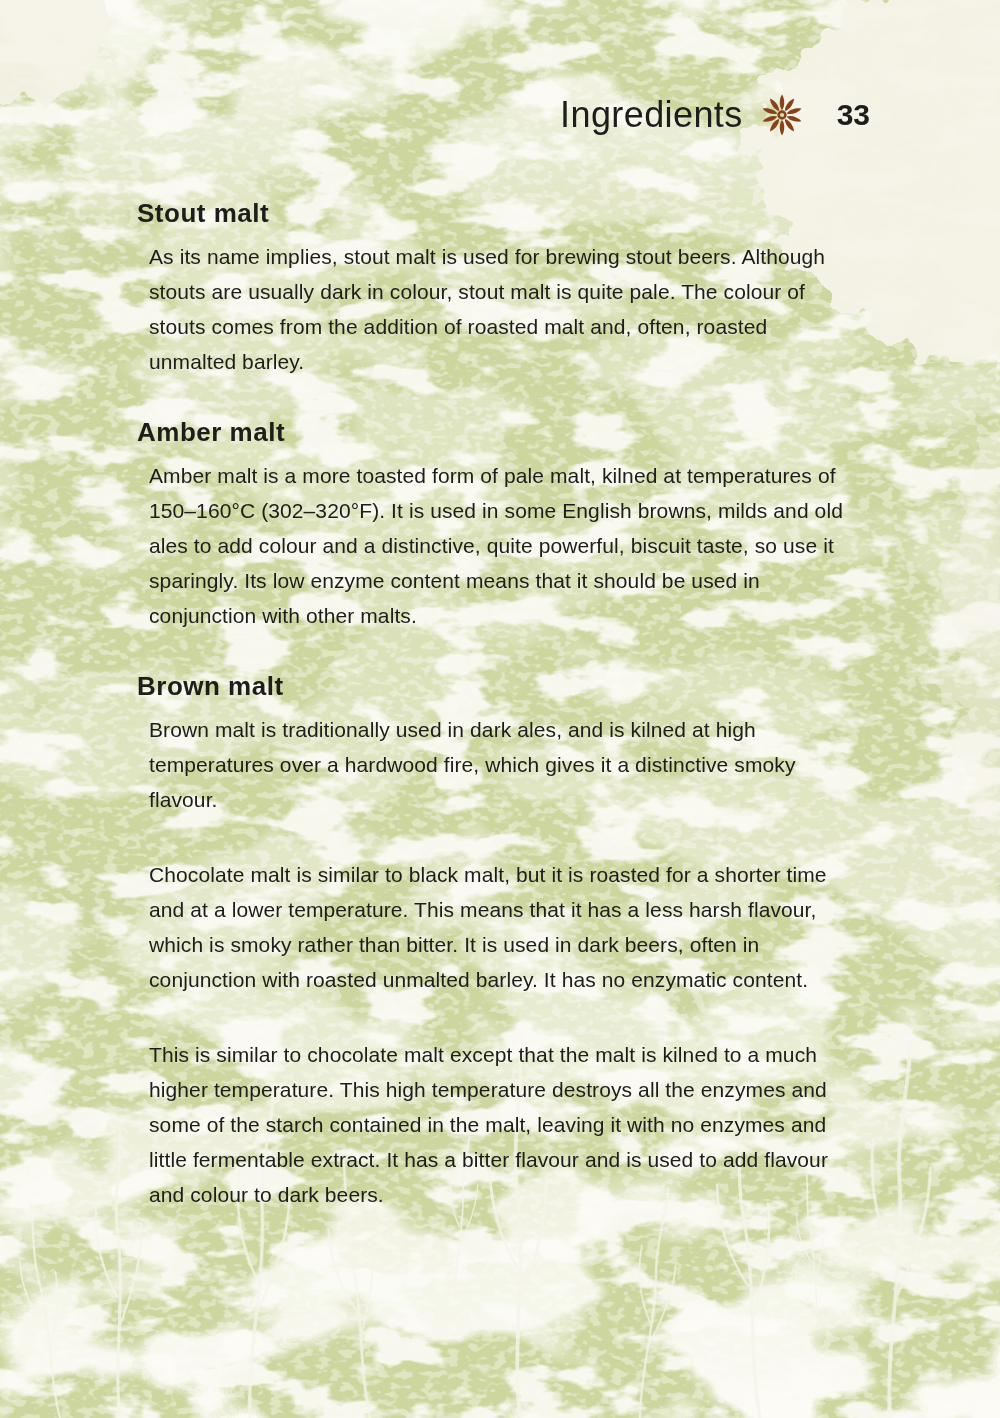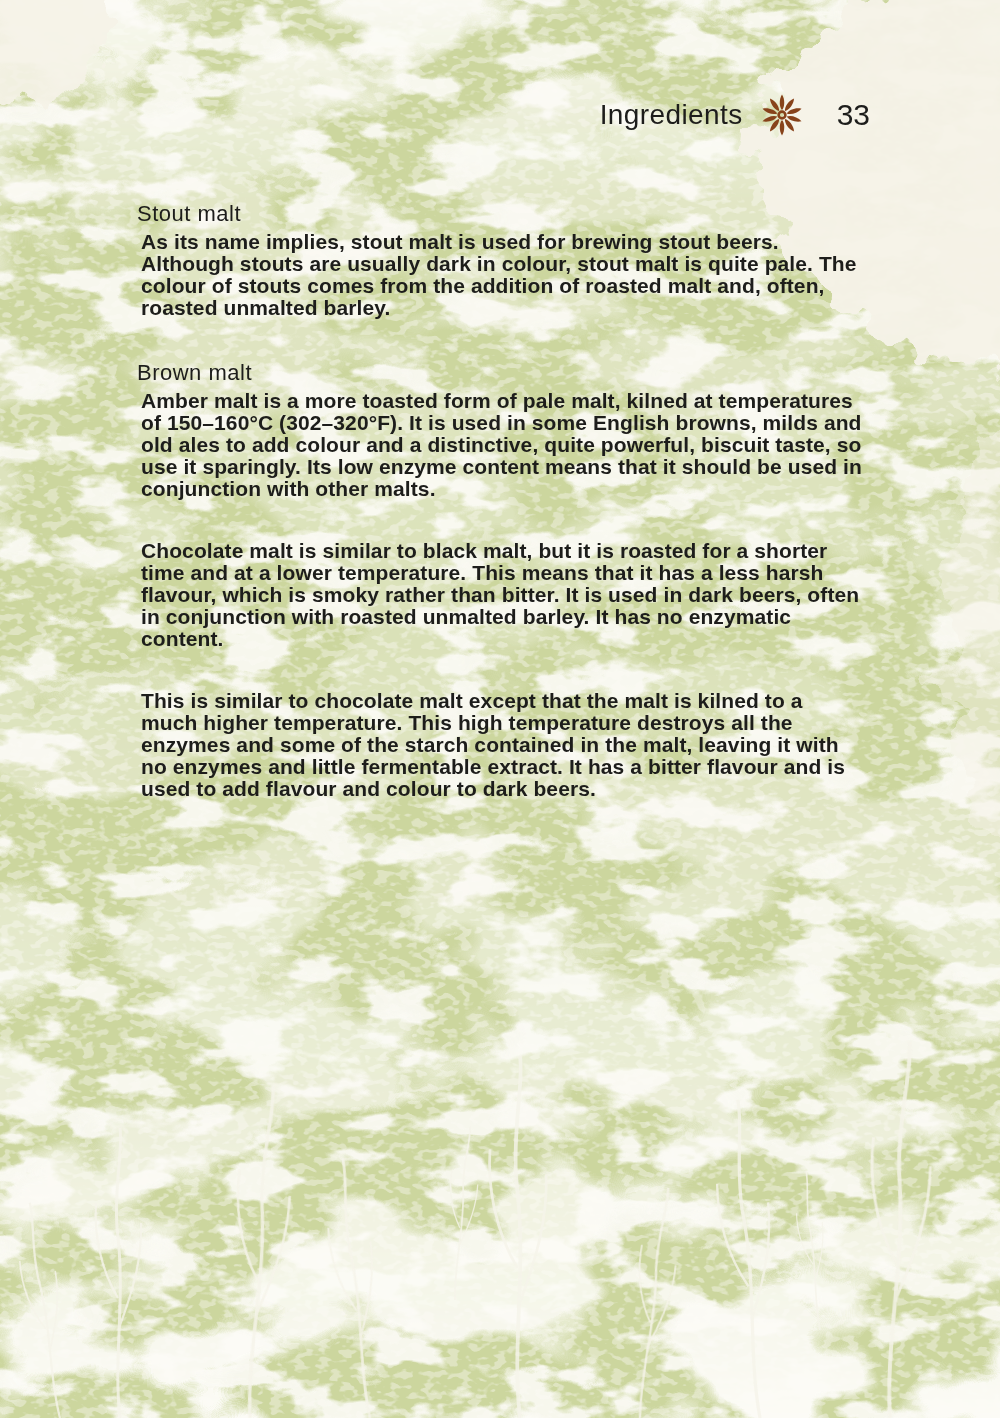--- a/index.html
+++ b/index.html
@@ -22,57 +22,56 @@
   .header {
     position: absolute;
     top: 92px;
     right: 130px;
     z-index: 2;
     display: flex;
     align-items: center;
     color: #1d1d1b;
   }
   .header-title {
-    font-size: 28px;
+    font-size: 36px;
     font-weight: 500;
     letter-spacing: 0.4px;
   }
   .flower-wrap {
     margin: 0 14px 0 16px;
     display: flex;
     align-items: center;
   }
   .page-num {
     font-size: 30px;
-    font-weight: 400;
+    font-weight: 700;
     margin-left: 18px;
   }
   .content {
     position: absolute;
     left: 137px;
     top: 200px;
     width: 730px;
     z-index: 2;
     color: #1d1d1b;
   }
   .section { margin: 0; }
   .section + .section { margin-top: 40px; }
   .section h2 {
     margin: 0;
-    font-size: 22px;
-    font-weight: 400;
+    font-size: 26px;
+    font-weight: 700;
     line-height: 27px;
     letter-spacing: 0.5px;
   }
   .section p {
-    margin: 4px;
+    margin: 12px;
     font-size: 21px;
-    line-height: 22px;
+    line-height: 35px;
     letter-spacing: 0.1px;
-    font-weight: bold;
   }
 </style>
 </head>
 <body>
 
 <div class="page">
 
   <svg class="texture" width="1000" height="1418" viewBox="0 0 1000 1418" preserveAspectRatio="none" xmlns="http://www.w3.org/2000/svg" aria-hidden="true">
     <defs>
       <filter id="cloud" x="-5%" y="-5%" width="110%" height="110%">
@@ -156,24 +155,28 @@
   </div>
 
   <div class="content">
 
     <div class="section">
       <h2>Stout malt</h2>
       <p>As its name implies, stout malt is used for brewing stout beers. Although stouts are usually dark in colour, stout malt is quite pale. The colour of stouts comes from the addition of roasted malt and, often, roasted unmalted barley.</p>
     </div>
 
     <div class="section">
-      <h2>Brown malt</h2>
+      <h2>Amber malt</h2>
       <p>Amber malt is a more toasted form of pale malt, kilned at temperatures of 150–160°C (302–320°F). It is used in some English browns, milds and old ales to add colour and a distinctive, quite powerful, biscuit taste, so use it sparingly. Its low enzyme content means that it should be used in conjunction with other malts.</p>
     </div>
 
+    <div class="section">
+      <h2>Brown malt</h2>
+      <p>Brown malt is traditionally used in dark ales, and is kilned at high temperatures over a hardwood fire, which gives it a distinctive smoky flavour.</p>
+    </div>
 
     <div class="section">
       <p>Chocolate malt is similar to black malt, but it is roasted for a shorter time and at a lower temperature. This means that it has a less harsh flavour, which is smoky rather than bitter. It is used in dark beers, often in conjunction with roasted unmalted barley. It has no enzymatic content.</p>
     </div>
 
     <div class="section">
     </div>
 
     <div class="section">
       <p>This is similar to chocolate malt except that the malt is kilned to a much higher temperature. This high temperature destroys all the enzymes and some of the starch contained in the malt, leaving it with no enzymes and little fermentable extract. It has a bitter flavour and is used to add flavour and colour to dark beers.</p>

